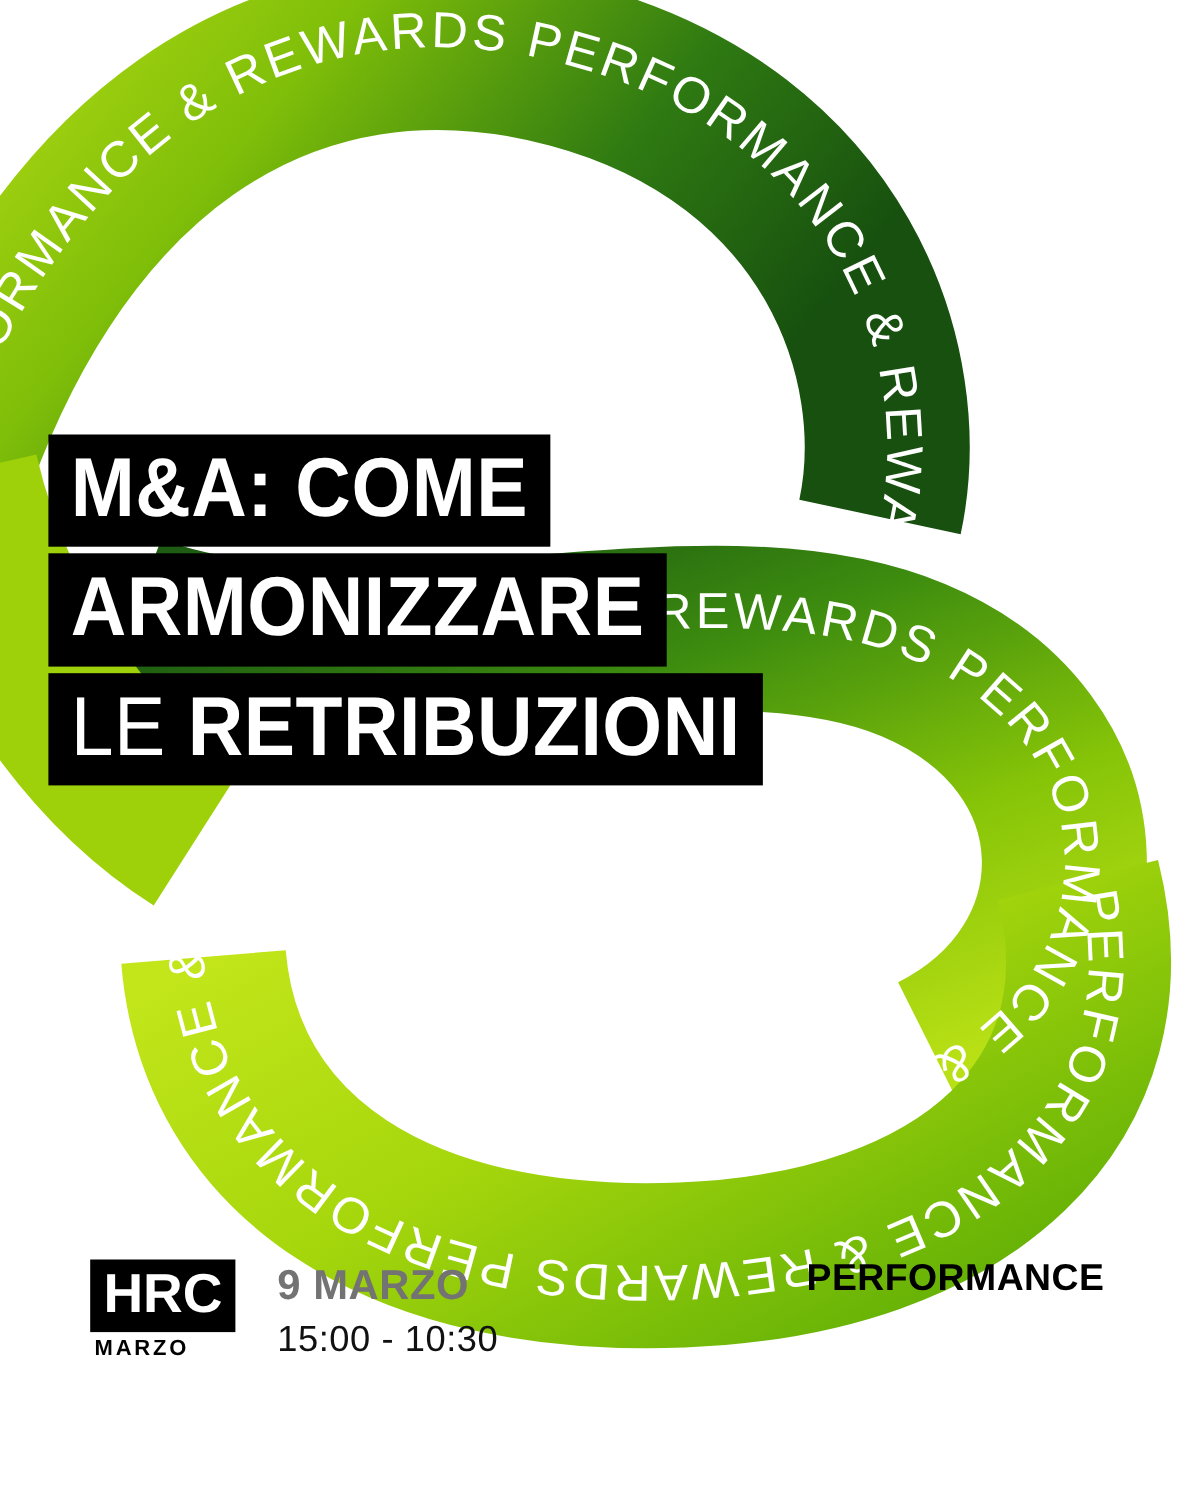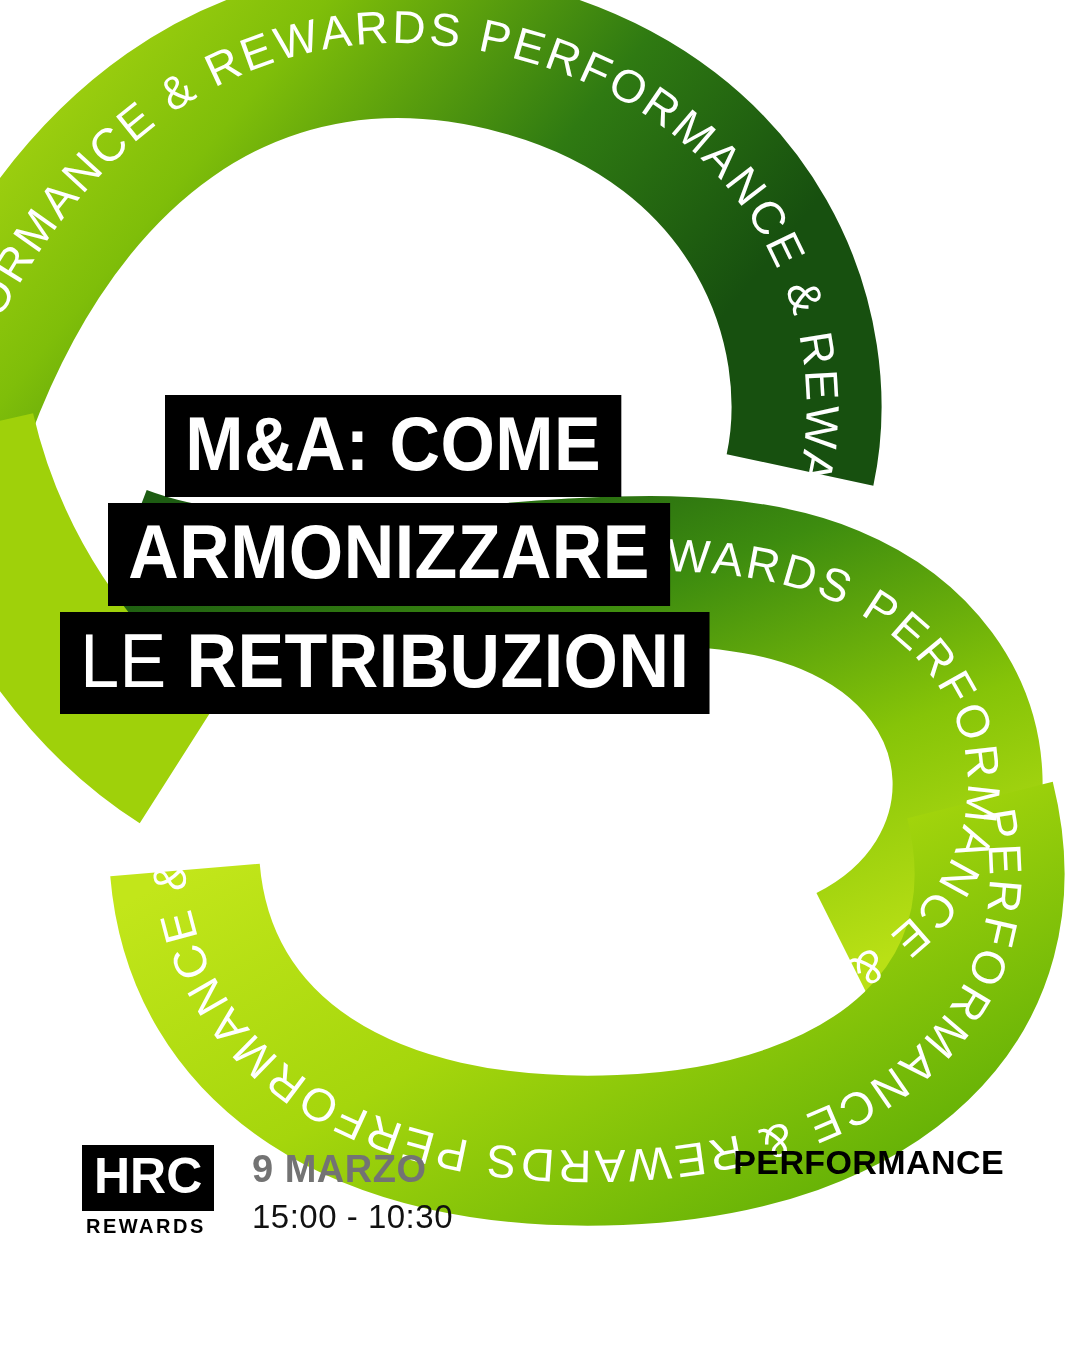--- a/index.html
+++ b/index.html
@@ -23,25 +23,25 @@
     position: absolute;
     left: 0;
     top: 0;
     width: 1080px;
     height: 1350px;
   }
 
   
   .headline {
     position: absolute;
-    left: 60px;
+    left: 44px;
     top: 395px;
     display: flex;
     flex-direction: column;
-    align-items: center;
+    align-items: flex-start;
     gap: 0px;
     z-index: 40;
   }
   .headline-line {
     background: #000000;
     color: #ffffff;
     font-family: "Liberation Sans Narrow", "Liberation Sans", sans-serif;
     font-weight: 700;
     letter-spacing: 0.5px;
     text-transform: uppercase;
@@ -199,21 +199,21 @@
     <div class="headline-line l2">ARMONIZZARE</div>
     <div class="headline-line l3">
       <span class="thin">LE </span><span>RETRIBUZIONI</span>
     </div>
   </div>
 
   <div class="footer">
 
     <div class="logo-block">
       <span class="logo-mark">HRC</span>
-      <span class="logo-sub">REWARDS</span>
+      <span class="logo-sub">MARZO</span>
     </div>
 
     <div class="event-block">
       <div class="event-date">9 MARZO</div>
       <div class="event-time">15:00 - 10:30</div>
     </div>
 
     <div class="track-block">
       <div class="track-line">PERFORMANCE</div>
     </div>

